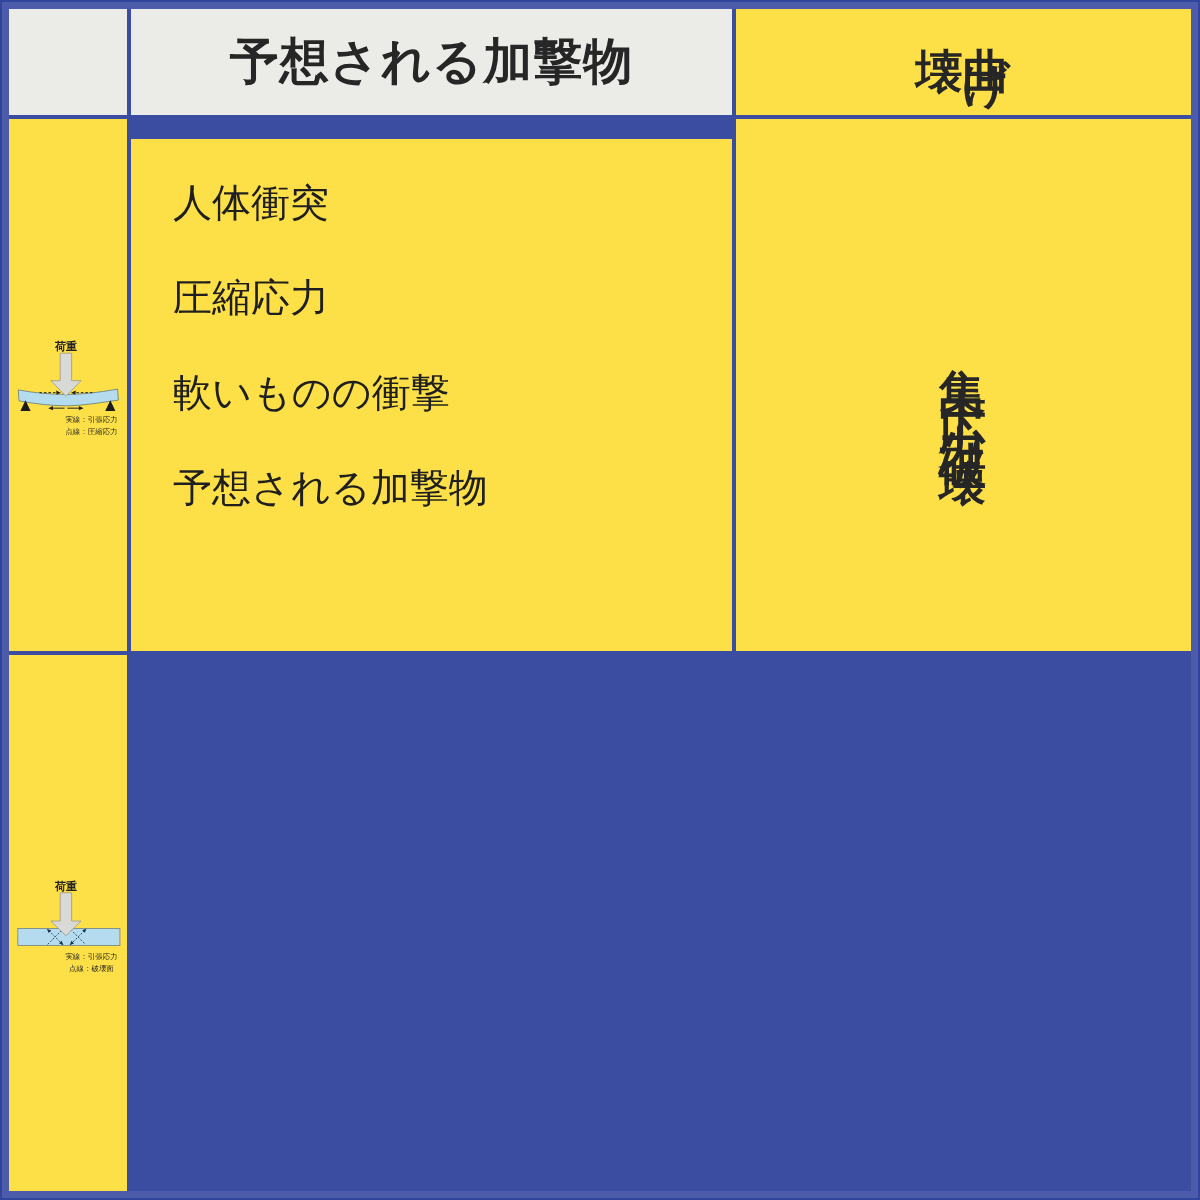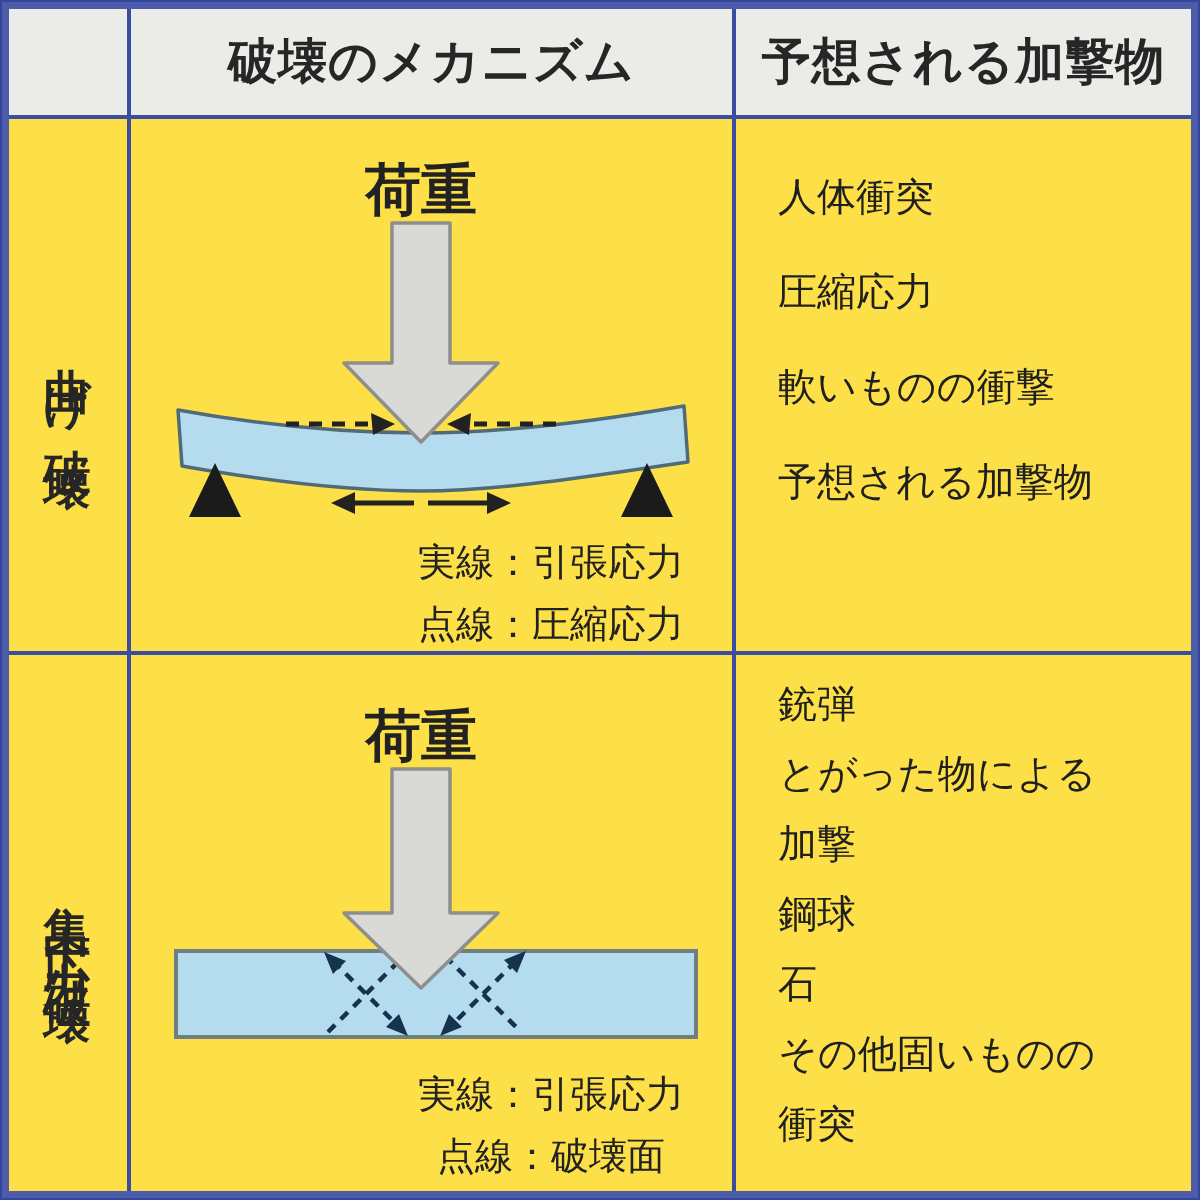--- a/index.html
+++ b/index.html
@@ -30,36 +30,33 @@
   .vlabel{
     writing-mode:vertical-rl;text-orientation:upright;
     font-weight:bold;font-size:47px;color:#262626;
     letter-spacing:14px;line-height:1;
   }
   .vlabel.tight{letter-spacing:18px;}
   .diagram-cell svg{display:block;width:100%;height:100%;}
   .svg-load-label{font-family:"Liberation Sans","DejaVu Sans",sans-serif;font-size:56px;font-weight:bold;fill:#222222;}
   .svg-caption{font-family:"Liberation Sans","DejaVu Sans",sans-serif;font-size:38px;fill:#222222;}
   .list-cell{box-sizing:border-box;padding-left:42px;font-size:39px;color:#1f1f1f;}
-  .list-cell.spread{padding-top:30px;}
+  .list-cell.spread{padding-top:16px;margin-top:20px;}
   .list-cell.spread .li{line-height:95px;}
   .list-cell.dense{padding-top:14px;}
   .list-cell.dense .li{line-height:70px;}
   .li{white-space:nowrap;}
 </style>
 </head>
 <body>
 
 <div class="frame">
   <div class="grid">
 
     <div class="cell header"></div>
-    <div class="cell header">
-      <span>破壊のメカニズム</span>
-    </div>
     <div class="cell header">
       <span>予想される加撃物</span>
     </div>
 
     <div class="cell label-cell">
       <div class="vlabel">曲げ破壊</div>
     </div>
 
     <div class="cell diagram-cell">
       <svg viewBox="0 0 601 532" preserveAspectRatio="xMidYMid meet">
@@ -122,24 +119,15 @@
           <polygon points="309,381 331,372 318,359" stroke="none"></polygon>
         </g>
 
         <polygon points="261,114 319,114 319,258 367,258 290,333 213,258 261,258" fill="#d9d9d7" stroke="#8e8e8c" stroke-width="3.5" stroke-linejoin="round"></polygon>
 
         <text x="420" y="452" text-anchor="middle" class="svg-caption">実線：引張応力</text>
         <text x="420" y="514" text-anchor="middle" class="svg-caption">点線：破壊面</text>
       </svg>
     </div>
 
-    <div class="cell list-cell dense">
-      <div class="li">銃弾</div>
-      <div class="li">とがった物による</div>
-      <div class="li">加撃</div>
-      <div class="li">鋼球</div>
-      <div class="li">石</div>
-      <div class="li">その他固いものの</div>
-      <div class="li">衝突</div>
-    </div>
 
   </div>
 </div>
 
 </body></html>

